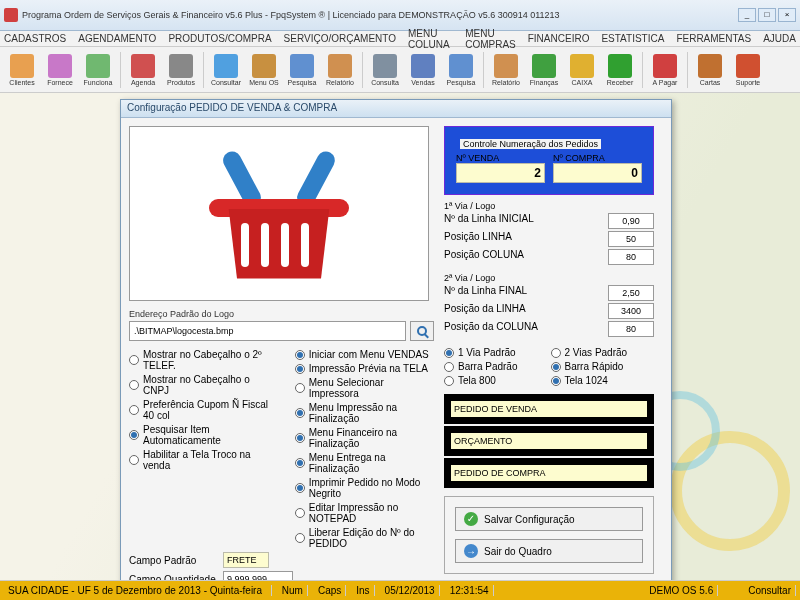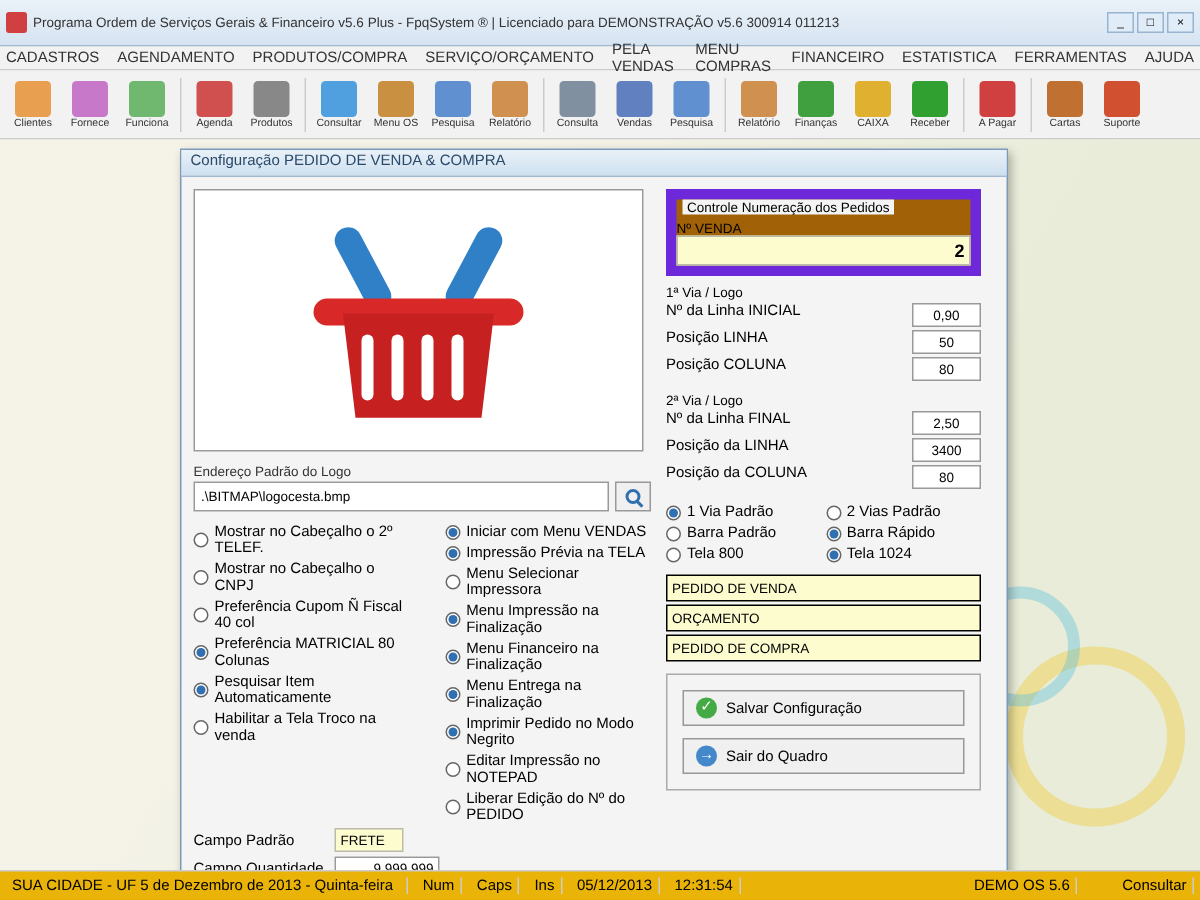--- a/index.html
+++ b/index.html
@@ -45,35 +45,35 @@
 .mag::after { content:''; position: absolute; width: 5px; height: 2px; background:#3070b0; bottom:-3px; right:-4px; transform:rotate(45deg); }
 
 .radio-grid { margin-top: 8px; display: flex; gap: 20px; }
 .radio-col { display: flex; flex-direction: column; gap: 3px; }
 .radio-item { display: flex; align-items: center; gap: 4px; font-size: 9px; cursor: pointer; }
 .radio { width: 10px; height: 10px; border: 1px solid #666; border-radius: 50%; background: #fff; flex-shrink:0; }
 .radio.sel::after { content:''; display:block; width:6px; height:6px; background:#3070b0; border-radius:50%; margin:1px; }
 
 .inline-row { display: flex; align-items: center; gap: 4px; margin-top: 3px; font-size: 9px; }
 .ylw-input { background: #fdfccf; border: 1px solid #bba; padding: 1px 3px; height: 16px; font-size: 9px; }
-.num-input { background: #fff; border: 1px solid #999; padding: 1px 3px; height: 16px; font-size: 9px; text-align: right; }
+.num-input { background: #fff; border: 1px solid #999; padding: 1px 3px; height: 16px; font-size: 9px; text-align: left; }
 .footer-msg { margin-top: 6px; padding: 3px; background: #fdfccf; border: 1px solid #cc8; font-size: 9px; }
 
 .right-col { width: 210px; display: flex; flex-direction: column; gap: 6px; }
-.groupbox { border: 7px solid #6d28d9; padding: 0; background: #a16207; }
+.groupbox { border: 1px solid #6d28d9; padding: 11px; background: #1d4ed8; }
 .gb-title { font-size: 9px; margin: -12px 0 4px 4px; background: #f4f4f4; display: inline-block; padding: 0 3px; }
 .num-pair { display: flex; gap: 8px; }
 .np-col { flex: 1; }
 .np-lbl { font-size: 9px; }
 
 .via-row { display: flex; justify-content: space-between; font-size: 9px; margin: 2px 0; }
 .via-row input { width: 46px; height: 16px; text-align: center; border: 1px solid #999; padding: 1px 3px; font-size:9px; }
 
 .radio-set { display: grid; grid-template-columns: 1fr 1fr; gap: 3px; padding: 2px 0; }
-.sec-btn { display: block; width: 100%; padding: 3px; background: #fdfccf; border: 1px solid #000000; font-size: 9px; margin-bottom: 2px; cursor: pointer; text-align: left; }
+.sec-btn { display: block; width: 100%; padding: 3px; background: #fdfccf; border: 7px solid #000000; font-size: 9px; margin-bottom: 2px; cursor: pointer; text-align: left; }
 .act-box { border: 1px solid #aaa; padding: 10px; display: flex; flex-direction: column; gap: 8px; }
 .act-btn { display: flex; align-items: center; gap: 6px; padding: 4px 8px; background: #f0f0f0; border: 1px solid #999; cursor: pointer; font-size: 10px; }
 .ico-check { width: 14px; height: 14px; border-radius: 50%; background: #4a4; color: #fff; text-align: center; line-height: 14px; font-size: 10px; }
 .ico-exit { width: 14px; height: 14px; border-radius: 50%; background: #48c; color: #fff; text-align: center; line-height: 14px; font-size: 10px; }
 
 .statusbar { position: absolute; bottom: 0; left: 0; right: 0; height: 20px; background: #eab308; border-top: 1px solid #ccc; display: flex; align-items: center; font-size: 9px; padding: 0 4px; gap: 6px; }
 .sb-cell { padding: 0 4px; border-right: 1px solid #ccc; }
 .sb-green { background: #40d040; padding: 0 6px; margin-top: 40px; }
 .sb-orange { background: #f0a030; padding: 0 6px; }
 </style>
@@ -88,21 +88,21 @@
     <div class="winbtn">□</div>
     <div class="winbtn">×</div>
   </div>
 </div>
 
 <div class="menubar">
   <span>CADASTROS</span>
   <span>AGENDAMENTO</span>
   <span>PRODUTOS/COMPRA</span>
   <span>SERVIÇO/ORÇAMENTO</span>
-  <span>PELA VENDAS</span>
+  <span>MENU COLUNA</span>
   <span>MENU COMPRAS</span>
   <span>FINANCEIRO</span>
   <span>ESTATISTICA</span>
   <span>FERRAMENTAS</span>
   <span>AJUDA</span>
 
 </div>
 
 <div class="toolbar" id="toolbar">
     <div class="tbtn">
@@ -231,24 +231,20 @@
               <div class="radio-item">
                 <div class="radio"></div>
                 <span>Mostrar no Cabeçalho o CNPJ</span>
               </div>
               <div class="radio-item">
                 <div class="radio"></div>
                 <span>Preferência Cupom Ñ Fiscal 40 col</span>
               </div>
               <div class="radio-item">
                 <div class="radio sel"></div>
-                <span>Preferência MATRICIAL 80 Colunas</span>
-              </div>
-              <div class="radio-item">
-                <div class="radio sel"></div>
                 <span>Pesquisar Item Automaticamente</span>
               </div>
               <div class="radio-item">
                 <div class="radio"></div>
                 <span>Habilitar a Tela Troco na venda</span>
               </div>
             </div>
           <div class="radio-col" id="right-radios">
               <div class="radio-item">
                 <div class="radio sel"></div>
@@ -304,20 +300,24 @@
         <div class="footer-msg">GRATO PELA PREFERENCIA</div>
       </div>
 
       <div class="right-col">
         <div class="groupbox">
           <div class="gb-title">Controle Numeração dos Pedidos</div>
           <div class="num-pair">
             <div class="np-col">
               <div class="np-lbl">Nº VENDA</div>
               <input class="ylw-input" style="width: 100%; text-align: right; font-weight: bold; font-size: 12px; height: 20px;" value="2">
+            </div>
+            <div class="np-col">
+              <div class="np-lbl">Nº COMPRA</div>
+              <input class="ylw-input" style="width: 100%; text-align: right; font-weight: bold; font-size: 12px; height: 20px;" value="0">
             </div>
           </div>
         </div>
 
         <div>
           <div style="font-size:9px;margin-bottom:2px">1ª Via / Logo</div>
           <div class="via-row">
               <span>Nº da Linha INICIAL</span>
               <input value="0,90" style="">
             </div>

